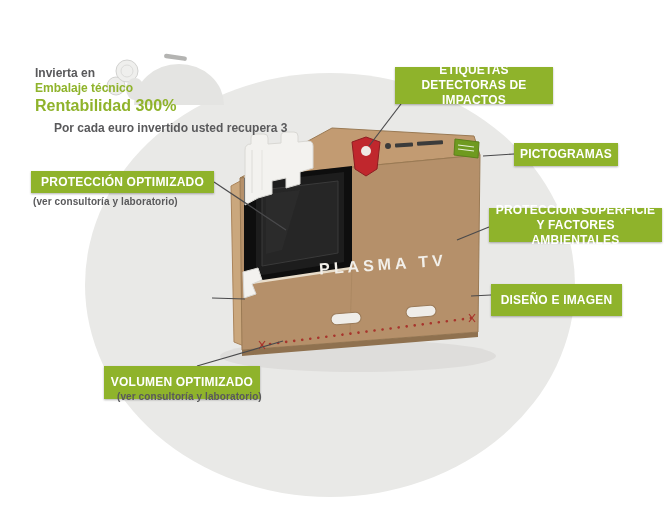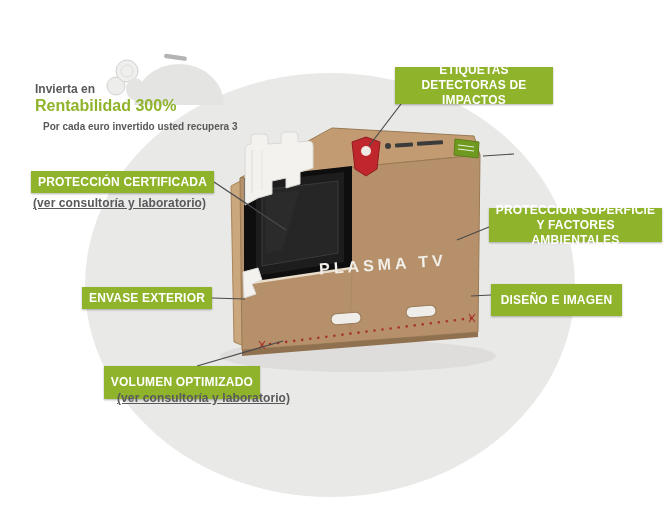--- a/index.html
+++ b/index.html
@@ -23,31 +23,30 @@
     justify-content:center;
     text-align:center;
     border-radius:0;
     padding:2px 6px;
     box-sizing:border-box;
     box-shadow:0 1px 2px rgba(0,0,0,0.3);
     letter-spacing:0.2px;
   }
   .subnote{
     position:absolute;
-    font-size:12px;
+    font-size:10px;
     font-weight:bold;
     color:#59595b;
     letter-spacing:0.1px;
-    text-decoration:underline;
   }
   .hline{position:absolute;font-weight:bold;white-space:nowrap;}
-  .h1{left:35px;top:66px;font-size:12px;color:#59595b;margin-top:16px;}
+  .h1{left:35px;top:66px;font-size:12px;color:#59595b;}
   .h2{left:35px;top:81px;font-size:12px;color:#8fb32b;}
   .h3{left:35px;top:97px;font-size:16px;color:#8fb32b;}
-  .h4{left:35px;top:121px;font-size:10px;color:#59595b;padding-left:8px;}
+  .h4{left:46px;top:121px;font-size:12px;color:#59595b;padding-left:8px;}
   
   .c-etiquetas{left:395px;top:67px;width:158px;height:37px;}
   .c-pictogramas{left:514px;top:143px;width:104px;height:23px;}
   .c-certificada{left:31px;top:171px;width:183px;height:22px;}
   .c-superficie{left:489px;top:208px;width:173px;height:34px;}
   .c-envase{left:82px;top:287px;width:130px;height:22px;}
   .c-diseno{left:491px;top:284px;width:131px;height:32px;}
   .c-volumen{left:104px;top:366px;width:156px;height:33px;}
   .s-certificada{left:33px;top:196px;}
   .s-volumen{left:117px;top:391px;}
@@ -134,31 +133,32 @@
       <line x1="514" y1="154" x2="483" y2="156"></line>
       <line x1="214" y1="182" x2="286" y2="230"></line>
       <line x1="489" y1="227" x2="457" y2="240"></line>
       <line x1="212" y1="298" x2="245" y2="299"></line>
       <line x1="491" y1="295" x2="471" y2="296"></line>
       <line x1="197" y1="366" x2="283" y2="341"></line>
     </g>
   </svg>
 
   <div class="hline h1">Invierta en</div>
+  <div class="hline h2">Embalaje técnico</div>
   <div class="hline h3">Rentabilidad 300%</div>
   <div class="hline h4">Por cada euro invertido usted recupera 3</div>
 
   <div class="callout c-etiquetas">ETIQUETAS DETECTORAS DE IMPACTOS</div>
 
+  <div class="callout c-pictogramas">PICTOGRAMAS</div>
 
-  <div class="callout c-certificada">PROTECCIÓN CERTIFICADA</div>
+  <div class="callout c-certificada">PROTECCIÓN OPTIMIZADO</div>
   <div class="subnote s-certificada">(ver consultoría y laboratorio)</div>
 
   <div class="callout c-superficie">PROTECCIÓN SUPERFICIE Y FACTORES AMBIENTALES</div>
 
-  <div class="callout c-envase">ENVASE EXTERIOR</div>
 
   <div class="callout c-diseno">DISEÑO E IMAGEN</div>
 
   <div class="callout c-volumen">VOLUMEN OPTIMIZADO</div>
   <div class="subnote s-volumen">(ver consultoría y laboratorio)</div>
 
 </div>
 
 </body></html>

